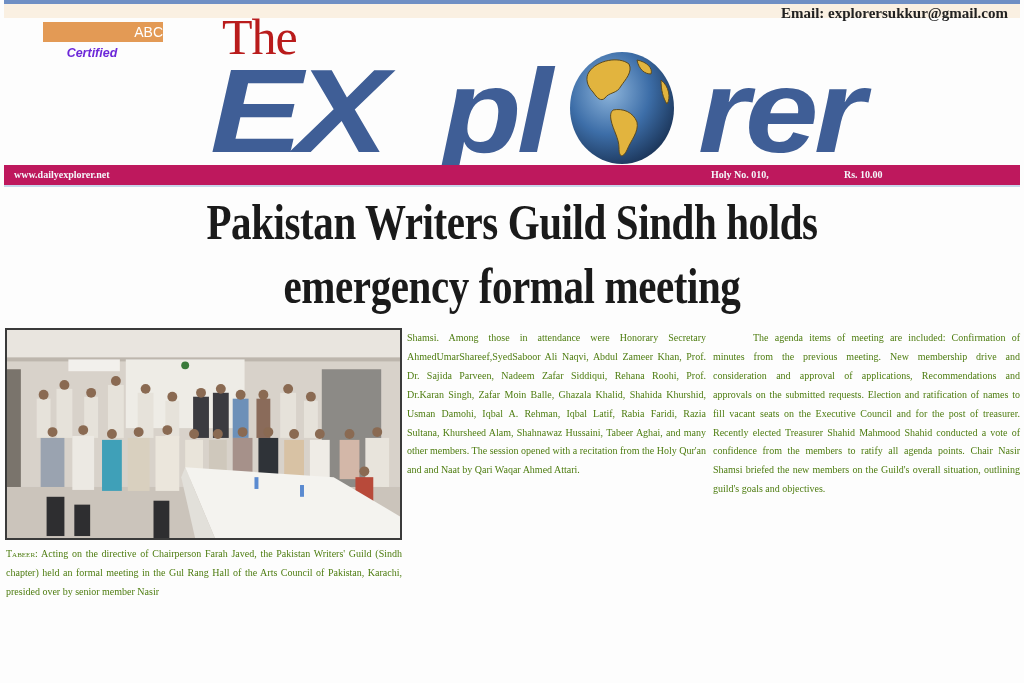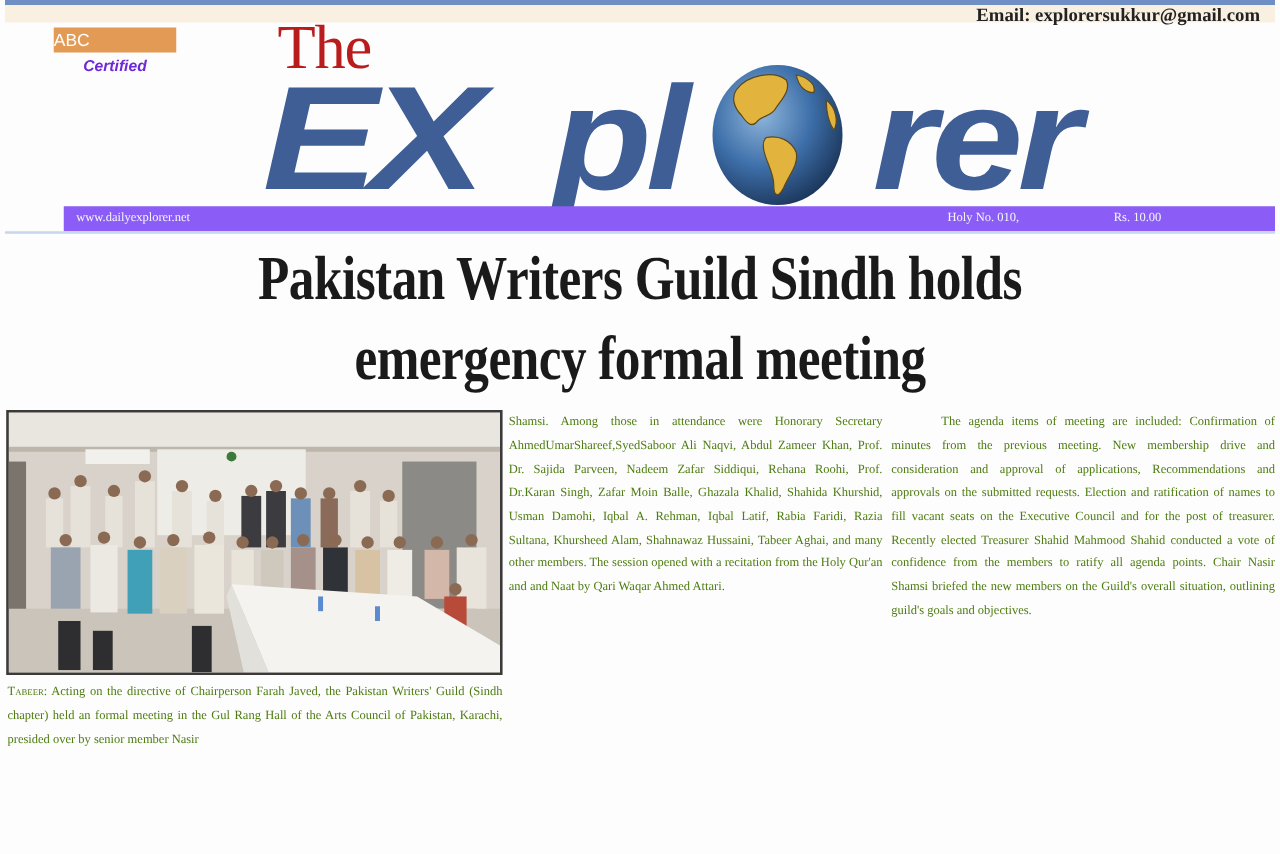--- a/index.html
+++ b/index.html
@@ -3,32 +3,32 @@
 <meta charset="utf-8">
 <style>
   * { box-sizing: border-box; margin: 0; padding: 0; }
   html, body { width: 1024px; height: 683px; overflow: hidden; background: #fdfdfd; }
   body { position: relative; font-family: "Liberation Serif", serif; color: #2a2a2a; }
 
   .top-rule { position: absolute; left: 4px; right: 4px; top: 0; height: 4px; background: #6f8fc4; }
   .top-band { position: absolute; left: 4px; right: 4px; top: 4px; height: 14px; background: #faf0e2; }
   .email { position: absolute; right: 16px; top: 5px; font-family: "Liberation Serif", serif; font-weight: bold; font-size: 15px; color: #222; }
 
-  .abc-badge { position: absolute; left: 43px; top: 22px; width: 98px; height: 20px; background: #e39a55; color: #fff; font-family: "Liberation Sans", sans-serif; font-size: 14px; text-align: left; line-height: 20px; }
+  .abc-badge { position: absolute; left: 43px; top: 22px; width: 120px; height: 20px; background: #e39a55; color: #fff; font-family: "Liberation Sans", sans-serif; font-size: 14px; text-align: right; line-height: 20px; }
   .certified { position: absolute; left: 43px; top: 46px; width: 98px; text-align: center; font-family: "Liberation Sans", sans-serif; font-style: italic; font-weight: bold; font-size: 12.5px; color: #6d28d9; }
 
   .logo-the { position: absolute; left: 222px; top: 12px; font-family: "Liberation Serif", serif; font-size: 50px; color: #b91c1c; letter-spacing: -1px; line-height: 1; }
   .logo-word { position: absolute; left: 210px; top: 46px; height: 118px; }
   .logo-word span { position: absolute; font-family: "Liberation Sans", sans-serif; font-weight: bold; font-style: italic; color: #3f5e96; line-height: 1; }
   .lw-ex { left: 0; top: 6px; font-size: 118px; letter-spacing: -6px; transform: scaleX(1.18); transform-origin: left top; }
   .lw-pl { left: 232px; top: 6px; font-size: 118px; letter-spacing: -4px; transform: scaleX(1.1); transform-origin: left top; }
   .lw-rer { left: 488px; top: 6px; font-size: 118px; letter-spacing: -4px; transform: scaleX(1.12); transform-origin: left top; }
   .globe { position: absolute; left: 567px; top: 50px; width: 110px; height: 116px; }
 
-  .dateline { position: absolute; left: 4px; right: 4px; top: 165px; height: 20px; background: #8b5cf6; color: #f4f6fb; font-family: "Liberation Serif", serif; font-weight: normal; font-size: 10px; line-height: 20px; margin-left: 47px; }
+  .dateline { position: absolute; left: 4px; right: 4px; top: 165px; height: 20px; background: #be185d; color: #f4f6fb; font-family: "Liberation Serif", serif; font-weight: bold; font-size: 10px; line-height: 20px; }
   .dateline span { position: absolute; top: 0; white-space: nowrap; }
   .dl-web { left: 10px; }
   .dl-date { left: 276px; }
   .dl-issue { left: 707px; }
   .dl-price { left: 840px; }
   .rule-under { position: absolute; left: 4px; right: 4px; top: 185px; height: 2px; background: #c7d6ea; }
 
   .headline { position: absolute; left: 0; right: 0; top: 190px; text-align: center; font-family: "Liberation Serif", serif; font-weight: bold; font-size: 50px; line-height: 64px; color: #1a1a1a; letter-spacing: -0.5px; transform: scaleX(0.82); transform-origin: center top; }
 
   .photo { position: absolute; left: 5px; top: 328px; width: 397px; height: 212px; border: 2px solid #3a3a3a; background: #cfc9c2; overflow: hidden; }

